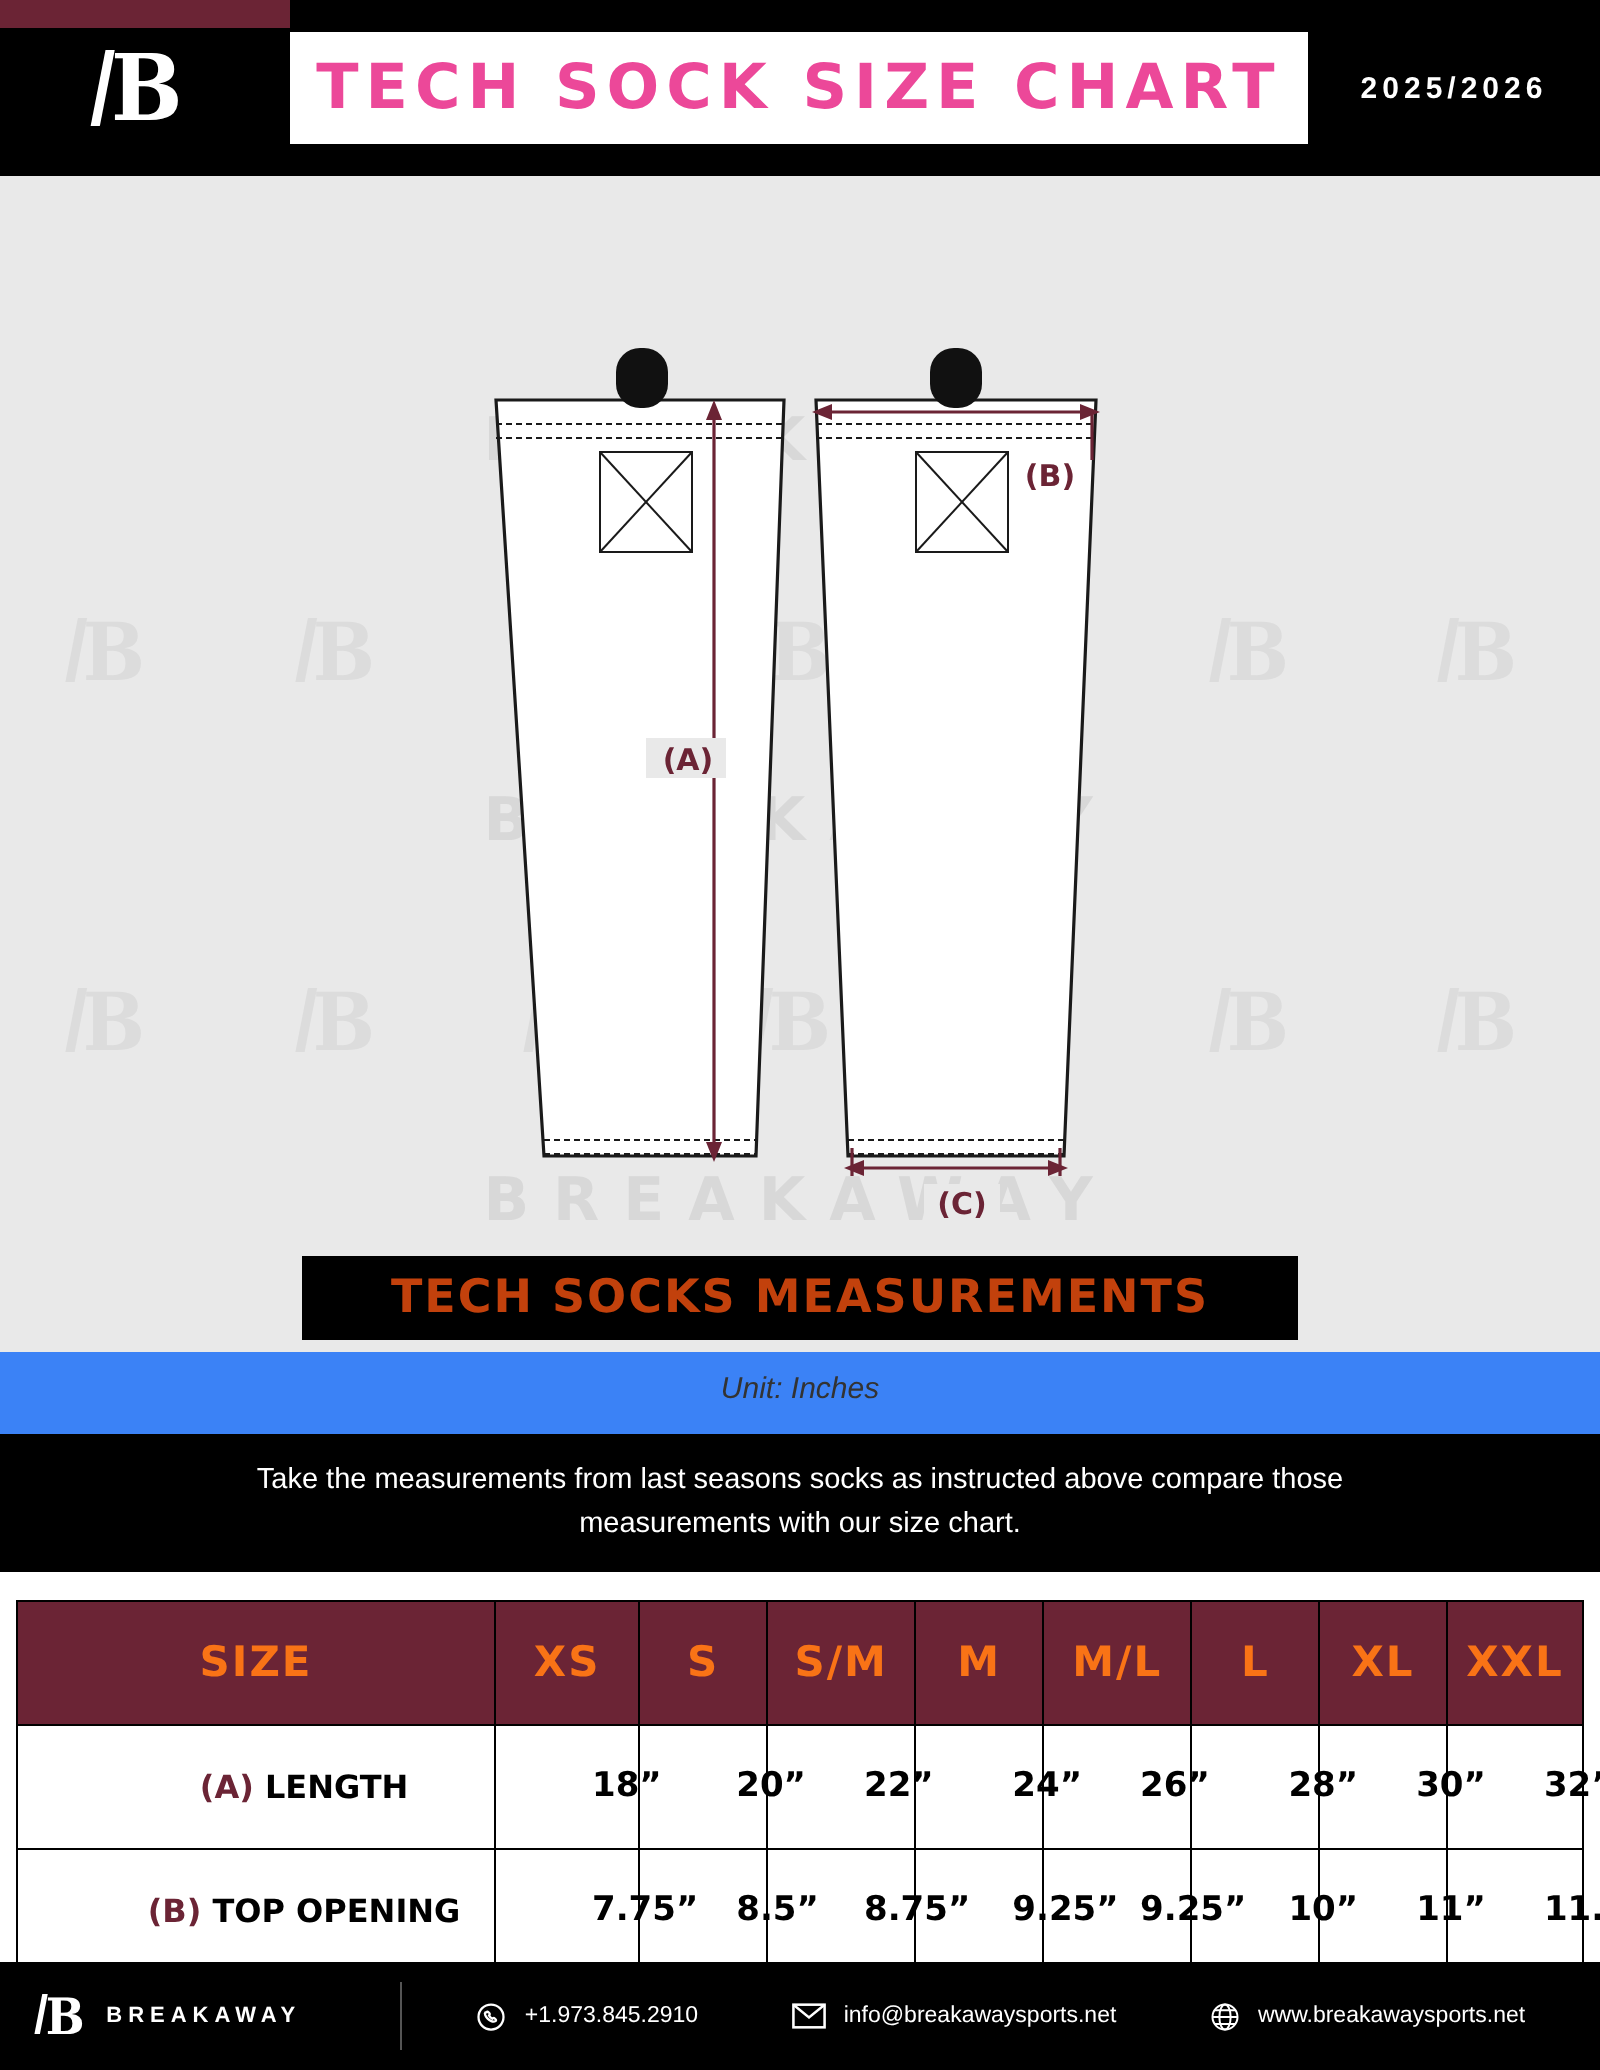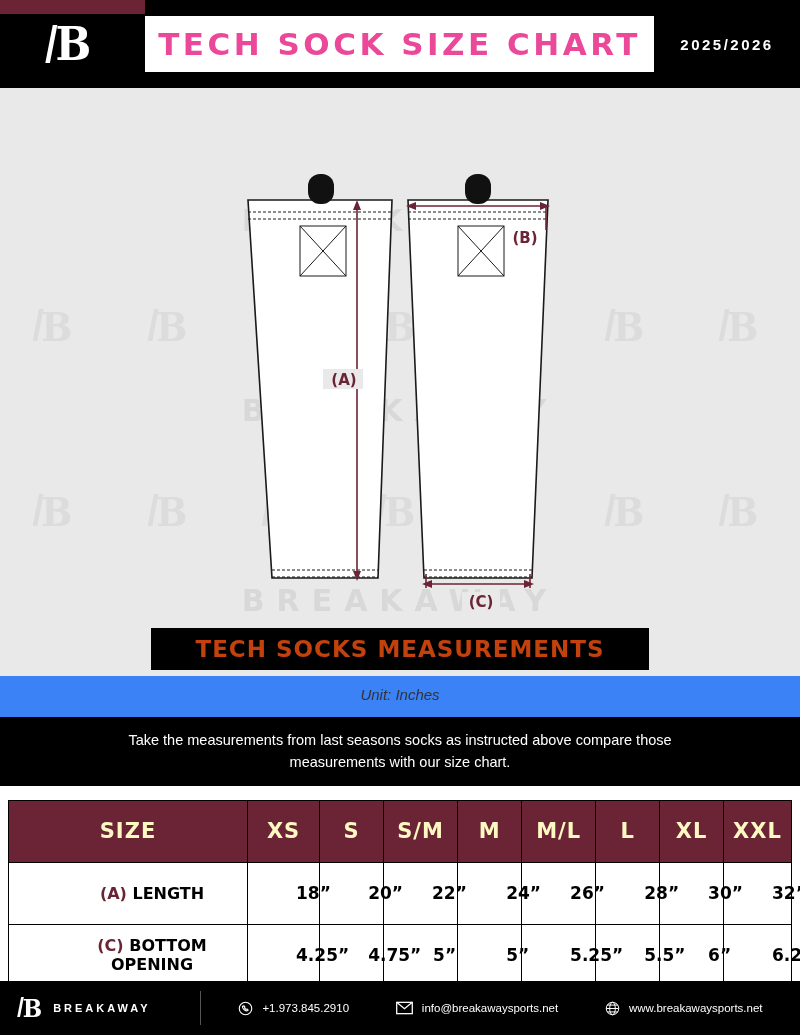--- a/index.html
+++ b/index.html
@@ -169,21 +169,21 @@
     table-layout: fixed;
   }
   th, td {
     border: 1.5px solid #000;
     text-align: center;
     font-family: "DejaVu Sans", sans-serif;
     font-weight: bold;
   }
   thead th {
     background: #6b2435;
-    color: #fef9c3;
+    color: #f97316;
     font-size: 21px;
     height: 62px;
     letter-spacing: 1px;
   }
   thead th.first { font-size: 21px; }
   tbody td { height: 62px; font-size: 17px; color: #000; padding-left: 48px; }
   tbody td.rowlabel { font-size: 16px; }
   .ab-letter { color: #6b2435; }
 
   
@@ -383,20 +383,31 @@
         <td>18”</td>
         <td>20”</td>
         <td>22”</td>
         <td>24”</td>
         <td>26”</td>
         <td>28”</td>
         <td>30”</td>
         <td>32”</td>
       </tr>
       <tr>
+        <td class="rowlabel"><span class="ab-letter">(B)</span><span> TOP OPENING</span></td>
+        <td>7.75”</td>
+        <td>8.5”</td>
+        <td>8.75”</td>
+        <td>9.25”</td>
+        <td>9.25”</td>
+        <td>10”</td>
+        <td>11”</td>
+        <td>11.5”</td>
+      </tr>
+      <tr>
         <td class="rowlabel"><span class="ab-letter">(C)</span><span> BOTTOM OPENING</span></td>
         <td>4.25”</td>
         <td>4.75”</td>
         <td>5”</td>
         <td>5”</td>
         <td>5.25”</td>
         <td>5.5”</td>
         <td>6”</td>
         <td>6.25”</td>
       </tr>

